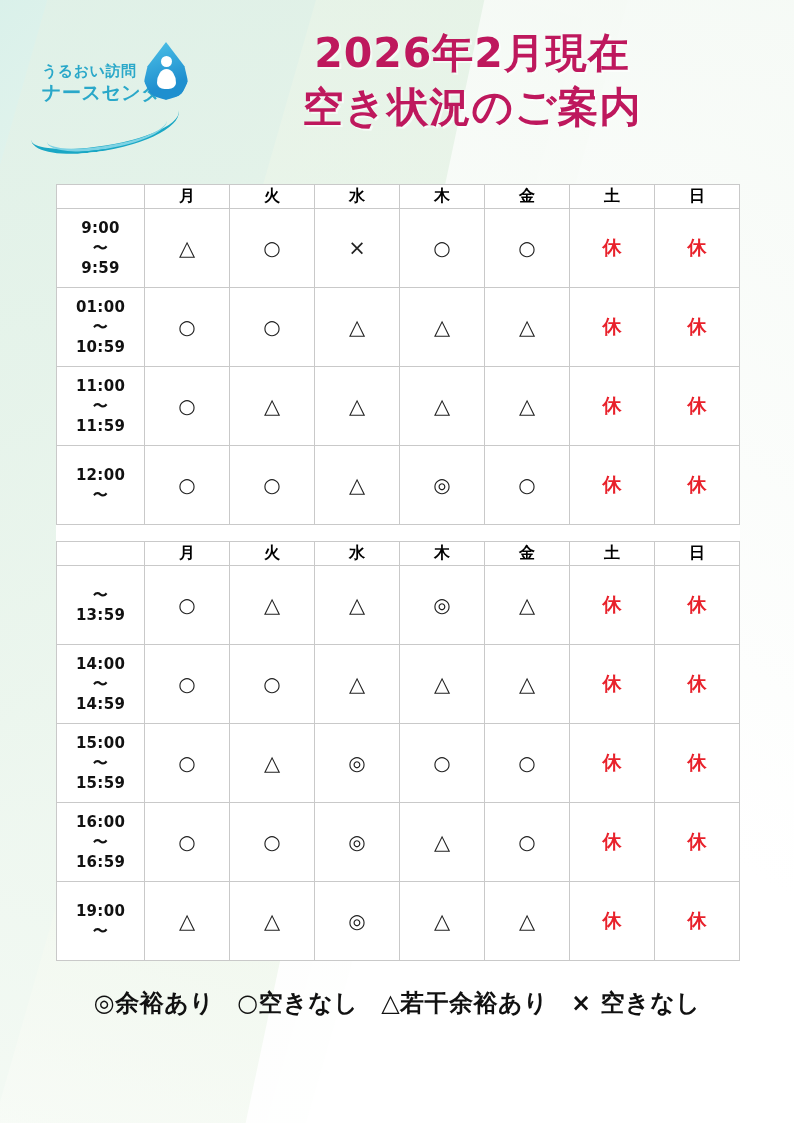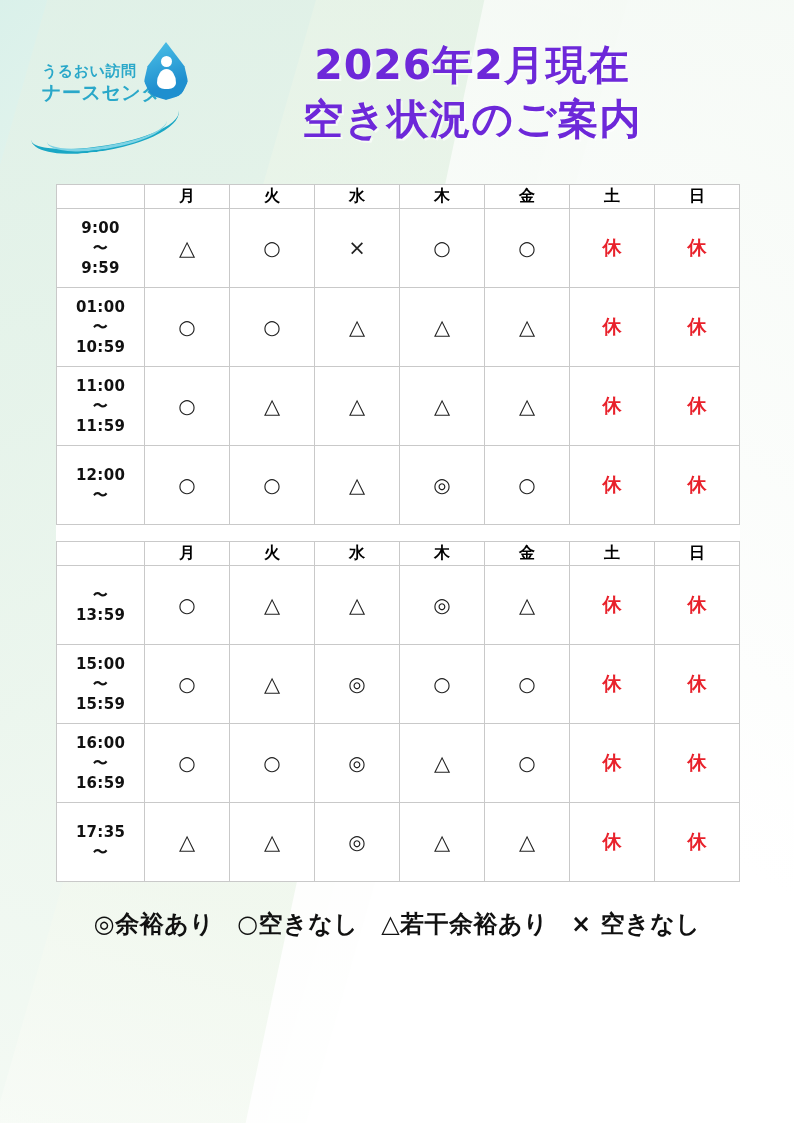--- a/index.html
+++ b/index.html
@@ -51,21 +51,21 @@
     opacity: 0.9;
   }
   .content {
     position: relative;
     z-index: 2;
   }
 
   
   .header {
     display: flex;
-    align-items: flex-end;
+    align-items: flex-start;
     padding: 26px 30px 6px 24px;
   }
   .logo {
     width: 176px;
     min-width: 176px;
     height: 120px;
     position: relative;
   }
   .logo-swoosh {
     position: absolute;
@@ -146,21 +146,21 @@
   .title-block {
     flex: 1;
     text-align: center;
     padding-right: 20px;
   }
   .title-line {
     font-family: "DejaVu Sans", sans-serif;
     font-weight: bold;
     font-size: 41px;
     line-height: 54px;
-    color: #6d28d9;
+    color: #be185d;
     letter-spacing: 1px;
     text-shadow: 2px 2px 0 rgba(255,255,255,0.6);
   }
 
   
   .table-wrap {
     margin: 32px 56px 0 56px;
   }
   table {
     border-collapse: collapse;
@@ -347,20 +347,34 @@
             <td class="mark circle">○</td>
             <td class="mark">△</td>
             <td class="mark">△</td>
             <td class="mark circle">◎</td>
             <td class="mark">△</td>
             <td class="mark rest">休</td>
             <td class="mark rest">休</td>
           </tr>
           <tr>
             <td class="time">
+              <div>14:00</div>
+              <div>〜</div>
+              <div>14:59</div>
+            </td>
+            <td class="mark circle">○</td>
+            <td class="mark circle">○</td>
+            <td class="mark">△</td>
+            <td class="mark">△</td>
+            <td class="mark">△</td>
+            <td class="mark rest">休</td>
+            <td class="mark rest">休</td>
+          </tr>
+          <tr>
+            <td class="time">
               <div>15:00</div>
               <div>〜</div>
               <div>15:59</div>
             </td>
             <td class="mark circle">○</td>
             <td class="mark">△</td>
             <td class="mark circle">◎</td>
             <td class="mark circle">○</td>
             <td class="mark circle">○</td>
             <td class="mark rest">休</td>
@@ -375,21 +389,21 @@
             <td class="mark circle">○</td>
             <td class="mark circle">○</td>
             <td class="mark circle">◎</td>
             <td class="mark">△</td>
             <td class="mark circle">○</td>
             <td class="mark rest">休</td>
             <td class="mark rest">休</td>
           </tr>
           <tr>
             <td class="time">
-              <div>17:35</div>
+              <div>19:00</div>
               <div>〜</div>
             </td>
             <td class="mark">△</td>
             <td class="mark">△</td>
             <td class="mark circle">◎</td>
             <td class="mark">△</td>
             <td class="mark">△</td>
             <td class="mark rest">休</td>
             <td class="mark rest">休</td>
           </tr>

